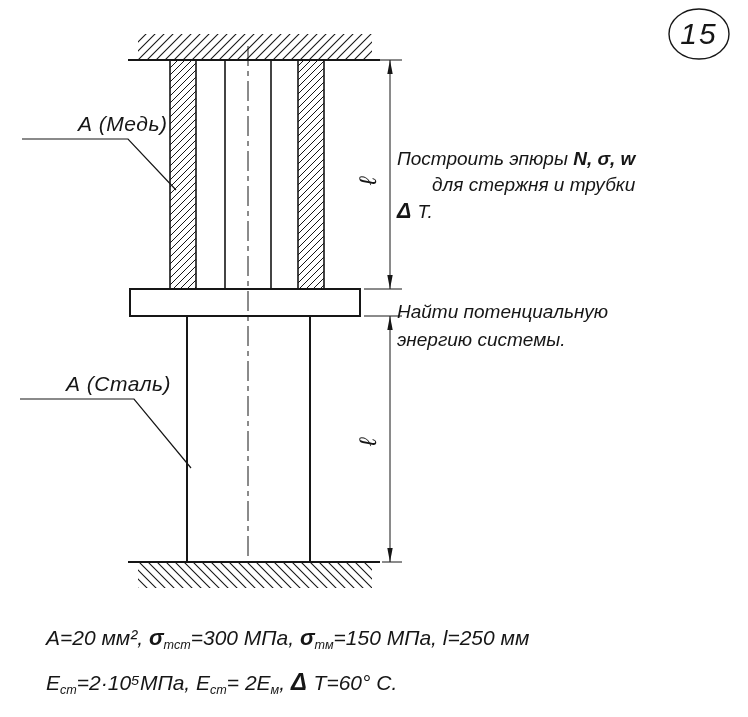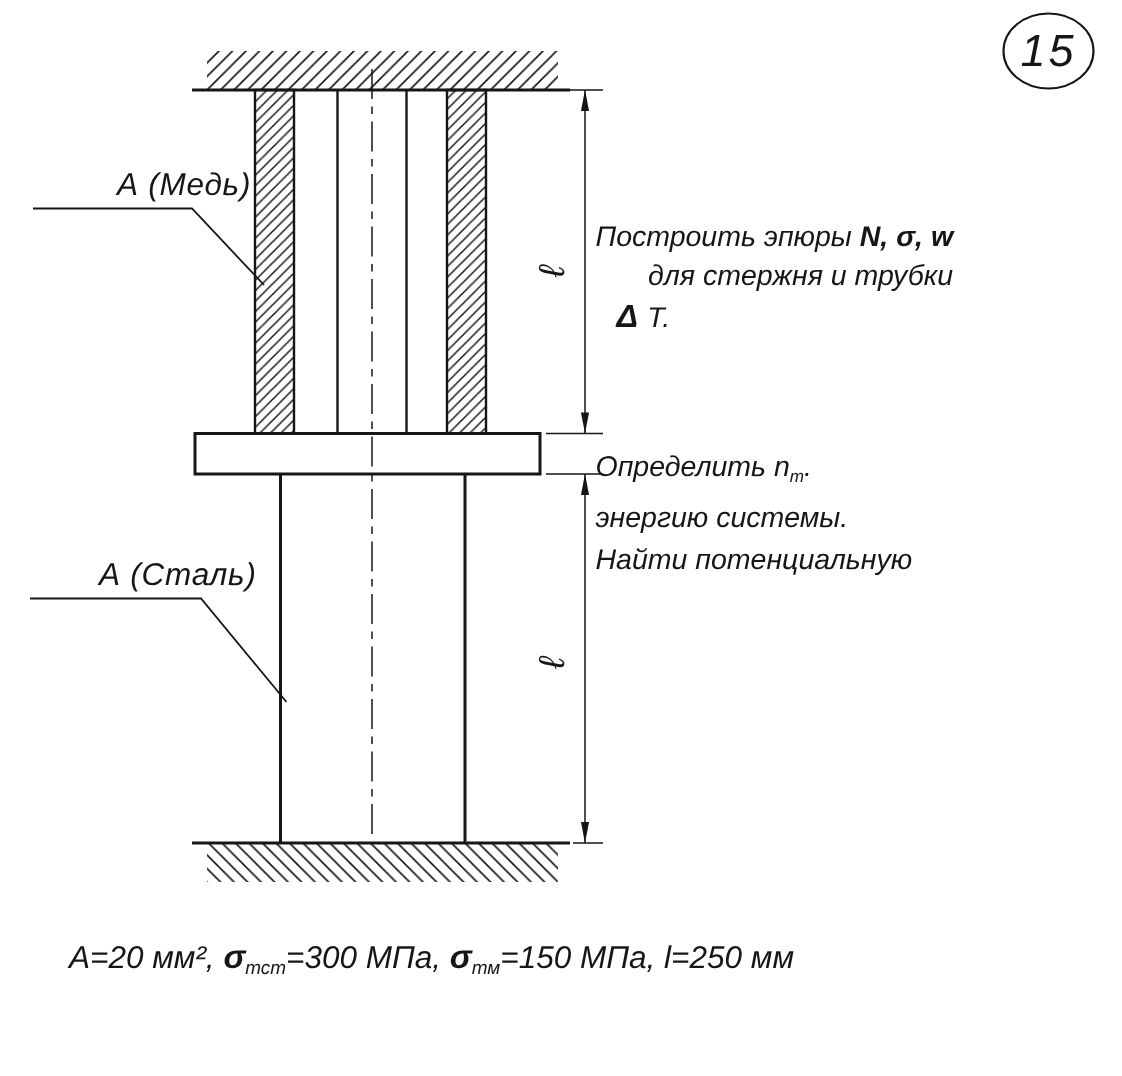--- a/index.html
+++ b/index.html
@@ -10,21 +10,21 @@
   }
   svg{position:absolute;left:0;top:0;}
   .txt{position:absolute;white-space:nowrap;}
   .lbl{font-size:21px;letter-spacing:.5px;margin-left:48px;}
   .lbl-copper{left:30px;top:112px;}
   .lbl-steel{left:18px;top:372px;}
   .task-a{left:397px;top:146px;font-size:19px;line-height:26px;font-style:italic;}
   .task-b{left:397px;top:298px;font-size:19px;line-height:28px;}
   .task-a div,.task-b div{white-space:nowrap;}
   .ind1{margin-left:18px;text-align:right;}
-  .ind2{margin-left:14px;}
+  .ind2{margin-left:0;}
   .b{font-weight:700;}
   .dl{font-weight:700;font-size:1.12em;letter-spacing:1px;}
   .given{left:46px;top:616px;font-size:21px;}
   .given .row{height:44px;line-height:44px;white-space:nowrap;}
   .sg{font-weight:700;font-size:1.05em;}
   .sb{font-size:0.6em;vertical-align:-4px;letter-spacing:0;}
   .dim{font-size:24px;font-style:italic;}
   .badge-num{font-size:30px;font-style:italic;letter-spacing:2px;}
 </style>
 </head>
@@ -88,22 +88,22 @@
   <div class="txt lbl lbl-copper">А (Медь)</div>
   <div class="txt lbl lbl-steel">А (Сталь)</div>
 
   <div class="txt task-a">
     <div><span>Построить эпюры </span><span class="b">N, σ, w</span></div>
     <div class="ind1">для стержня и трубки</div>
     <div class="ind2"><span class="dl">Δ</span><span> Т.</span></div>
   </div>
 
   <div class="txt task-b">
-    <div><span>Определить n</span><span class="sb">т</span><span>.</span></div>
+    <div>Найти потенциальную</div>
     <div>энергию системы.</div>
-    <div>Найти потенциальную</div>
   </div>
 
   <div class="txt given">
     <div class="row"><span>А=20 мм²,  </span><span class="sg">σ</span><span class="sb">тст</span><span>=300 МПа,  </span><span class="sg">σ</span><span class="sb">тм</span><span>=150 МПа, l=250 мм</span></div>
+    <div class="row"><span>Е</span><span class="sb">ст</span><span>=2·10⁵МПа,  </span><span>Е</span><span class="sb">ст</span><span>= 2Е</span><span class="sb">м</span><span>,  </span><span class="dl">Δ</span><span> Т=60° С.</span></div>
   </div>
 
 </div>
 
 </body></html>

